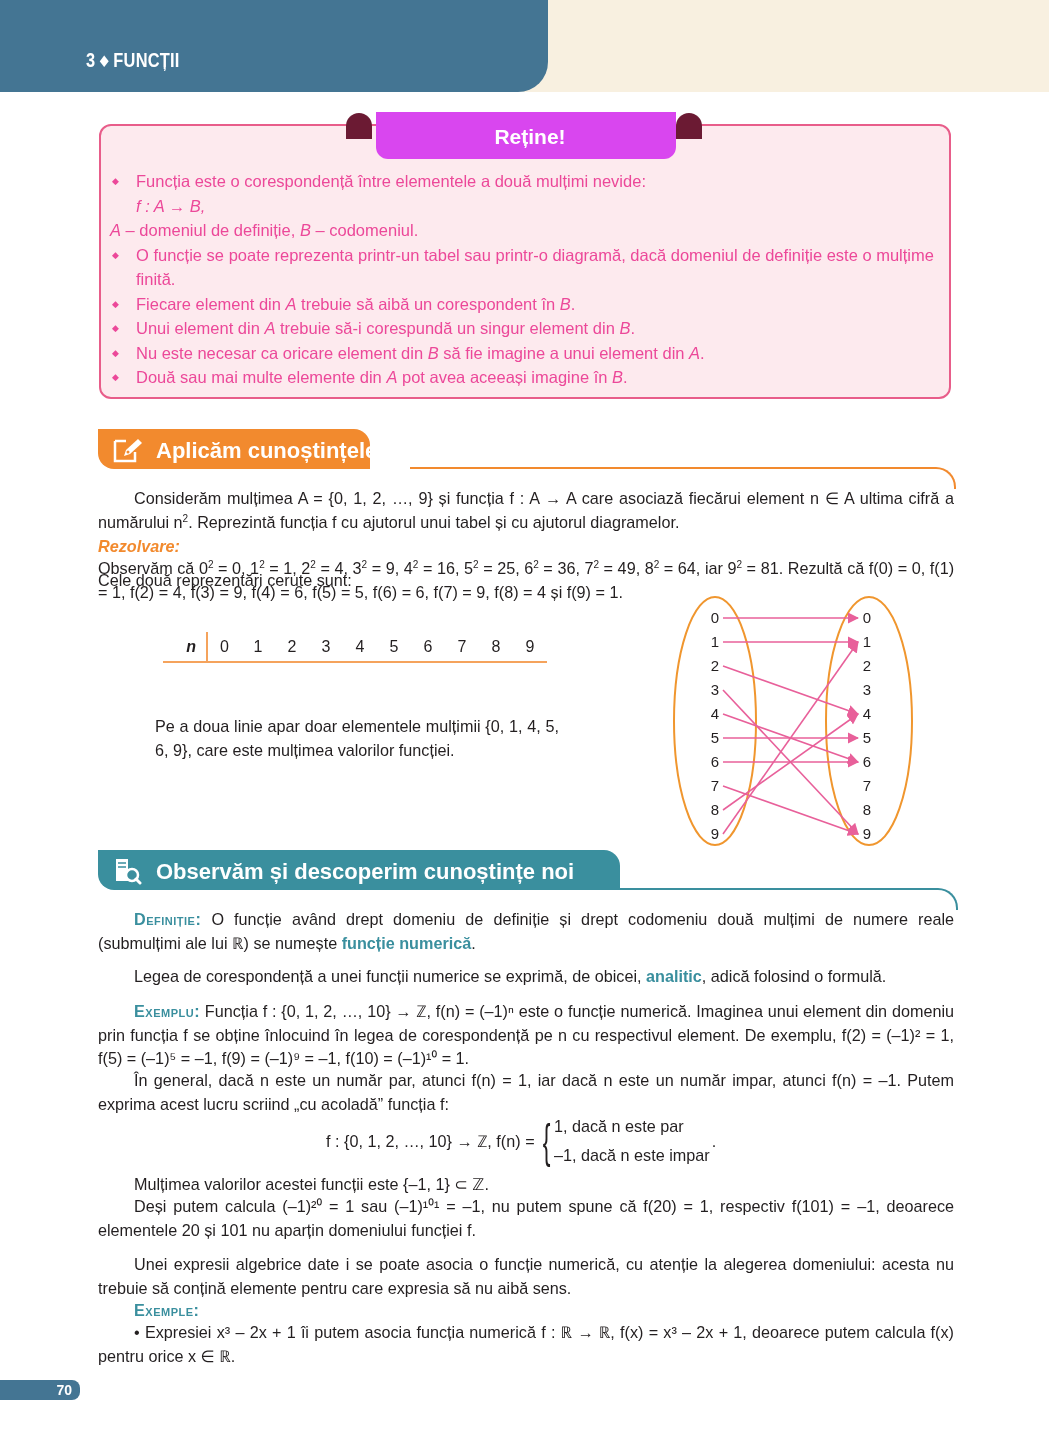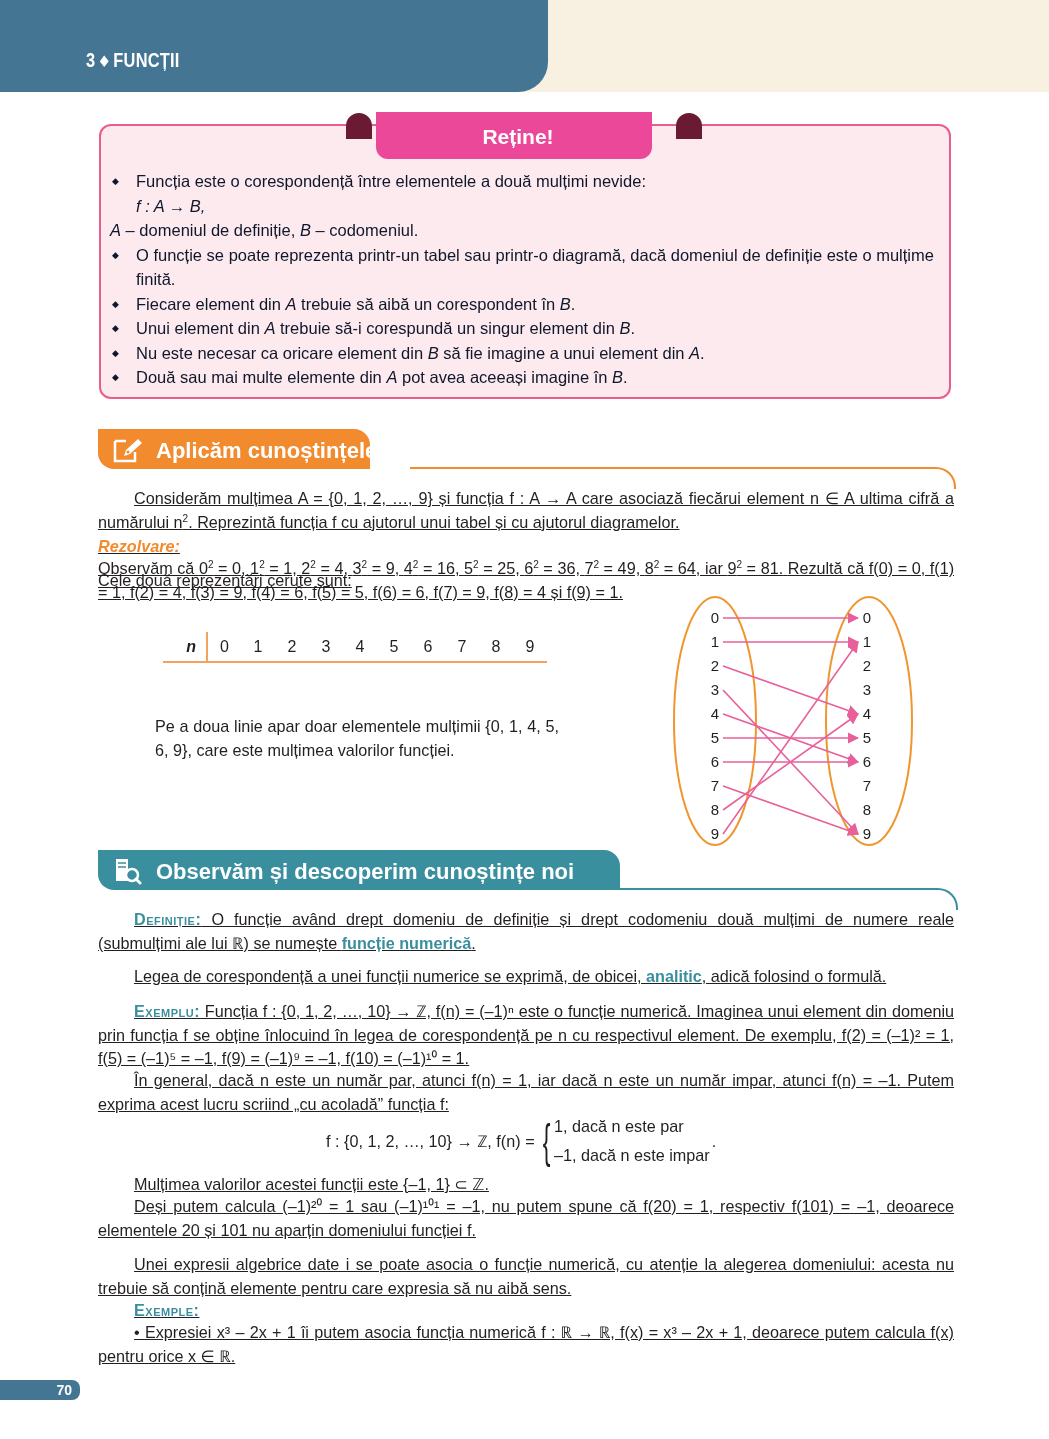--- a/index.html
+++ b/index.html
@@ -6,39 +6,39 @@
   html, body { width: 1049px; height: 1439px; background: #ffffff; }
   body { position: relative; font-family: "Liberation Sans", sans-serif; color: #231f20; overflow: hidden; }
   .topbar-bg { position: absolute; left: 0; top: 0; width: 1049px; height: 92px; background: #f8f0e0; }
   .topbar { position: absolute; left: 0; top: 0; width: 548px; height: 92px; background: #447593; border-bottom-right-radius: 30px; }
   .chapter-title { position: absolute; left: 86px; top: 48px; color: #fff; font-weight: bold; font-size: 21px; letter-spacing: 0.3px; transform: scaleX(0.78); transform-origin: left center; white-space: nowrap; }
   .chapter-title .diamond { font-size: 14px; margin: 0 6px; position: relative; top: -2px; }
 
   
   .retine-box { position: absolute; left: 99px; top: 124px; width: 852px; height: 275px; background: #fdeaee; border: 2px solid #e85d8a; border-radius: 12px; }
   .retine-tab-ear { position: absolute; top: 113px; width: 26px; height: 26px; background: #6b1a33; border-radius: 13px 13px 0 0; }
-  .retine-tab { position: absolute; left: 376px; top: 112px; width: 276px; height: 47px; background: #ec4899; border-radius: 0 0 12px 12px; color: #fff; font-weight: bold; font-size: 21px; text-align: center; line-height: 50px; padding-left: 8px; }
-  .retine-list { position: absolute; left: 110px; top: 169px; width: 835px; color: #0f172a; font-size: 16.5px; line-height: 24.5px; list-style: none; }
+  .retine-tab { position: absolute; left: 376px; top: 112px; width: 300px; height: 47px; background: #d946ef; border-radius: 0 0 12px 12px; color: #fff; font-weight: bold; font-size: 21px; text-align: center; line-height: 50px; padding-left: 8px; }
+  .retine-list { position: absolute; left: 110px; top: 169px; width: 835px; color: #ec4899; font-size: 16.5px; line-height: 24.5px; list-style: none; }
   .retine-list li { position: relative; padding-left: 26px; }
   .retine-list li::before { content: "\25C6"; position: absolute; left: 2px; top: 0; font-size: 9px; }
   .retine-list .center { display: block; text-align: left; font-style: italic; padding-left: 0; }
   .retine-list .center::before { content: none; }
   .retine-list .cont { margin-left: -26px; }
   i { font-style: italic; }
 
   
   .sec-header { position: absolute; height: 40px; border-top-right-radius: 16px; border-bottom-left-radius: 16px; color: #fff; font-size: 22px; font-weight: bold; line-height: 44px; padding-left: 58px; white-space: nowrap; }
   .sec-line { position: absolute; height: 2px; }
   .sec-hook { position: absolute; width: 20px; height: 22px; border-top: 2px solid; border-right: 2px solid; border-top-right-radius: 20px; }
   .sec-icon { position: absolute; left: 14px; top: 7px; width: 32px; height: 28px; }
 
   .orange-header { left: 98px; top: 429px; width: 272px; background: #f28a2e; }
   .teal-header { left: 98px; top: 850px; width: 522px; background: #3a8f9e; }
 
-  .para { position: absolute; left: 98px; width: 856px; font-size: 16.2px; line-height: 23.5px; text-align: justify; text-decoration: underline; }
+  .para { position: absolute; left: 98px; width: 856px; font-size: 16.2px; line-height: 23.5px; text-align: justify; }
   .indent1 { text-indent: 36px; }
   sup { font-size: 10px; vertical-align: super; line-height: 0; }
   .rezolvare { color: #f28a2e; font-weight: bold; font-style: italic; }
   .teal-bold { color: #3a8f9e; font-weight: bold; }
   .smallcaps { color: #3a8f9e; font-variant: small-caps; font-weight: bold; letter-spacing: 0.5px; }
 
   
   .ftable { position: absolute; left: 163px; top: 632px; border-collapse: collapse; font-size: 16px; }
   .ftable td { height: 30px; text-align: center; width: 34px; }
   .ftable td.hdr { width: 44px; font-weight: bold; font-style: italic; text-align: right; padding-right: 10px; border-right: 2px solid #f5a35c; }

